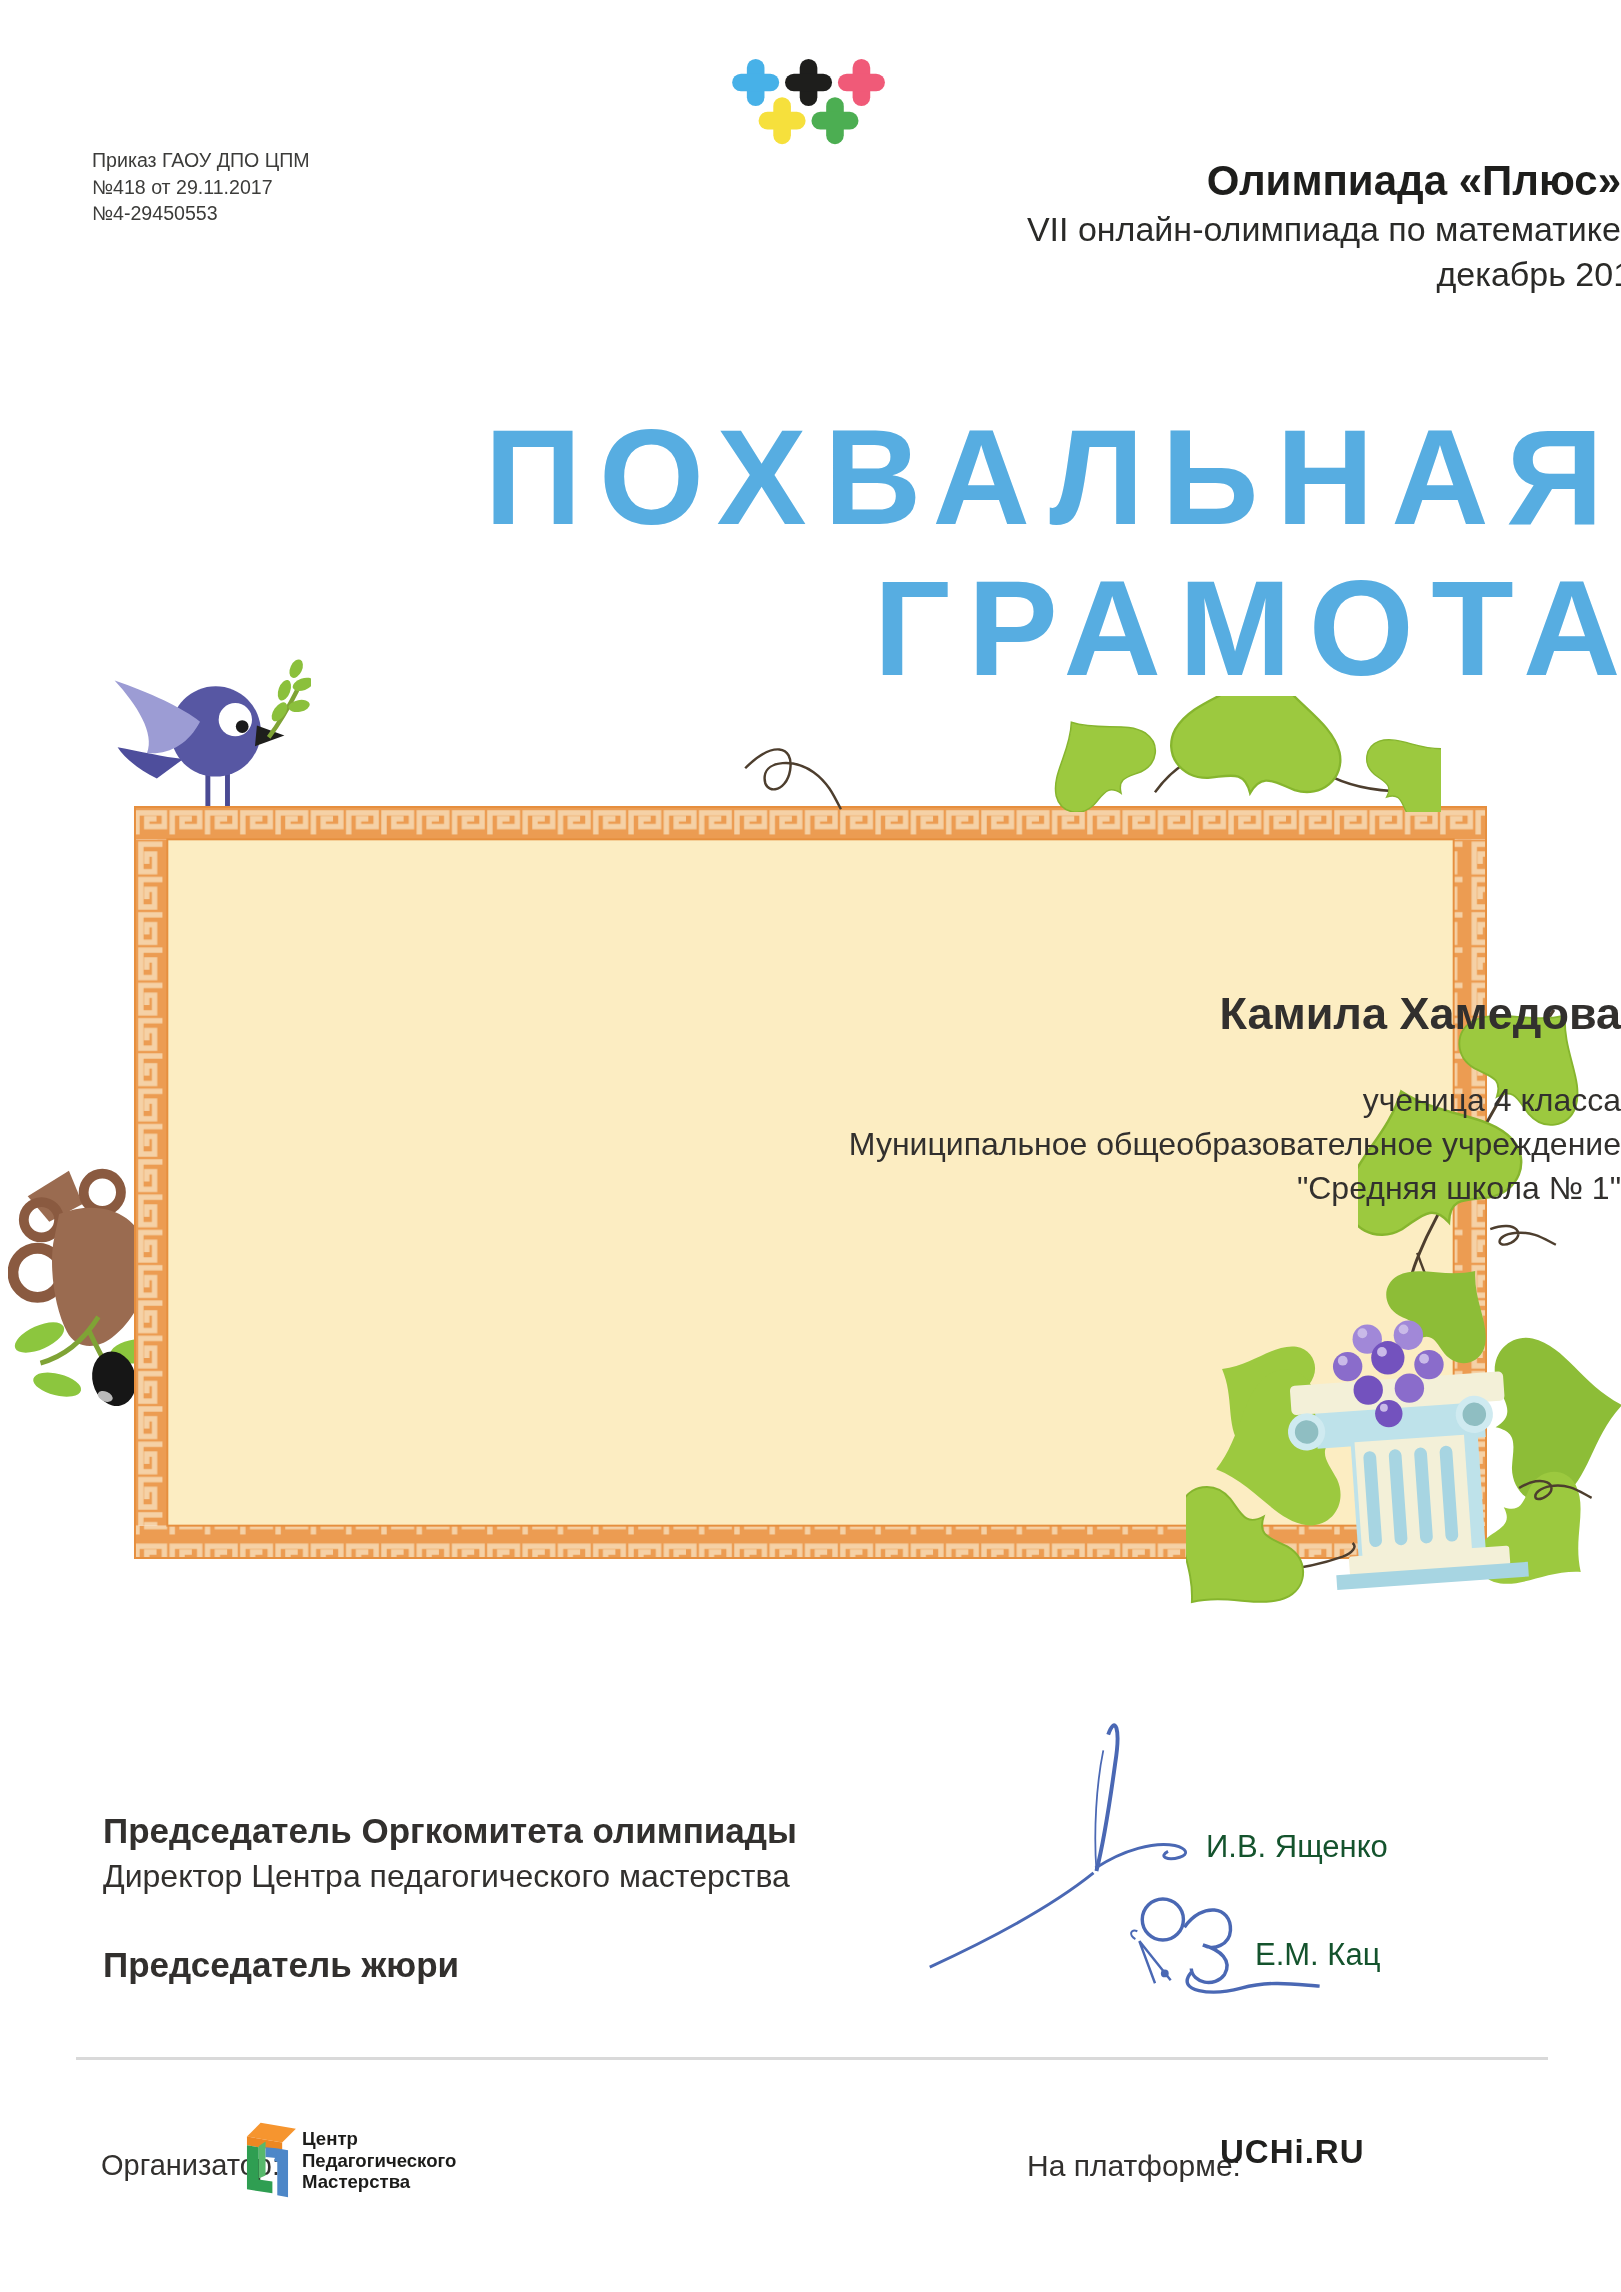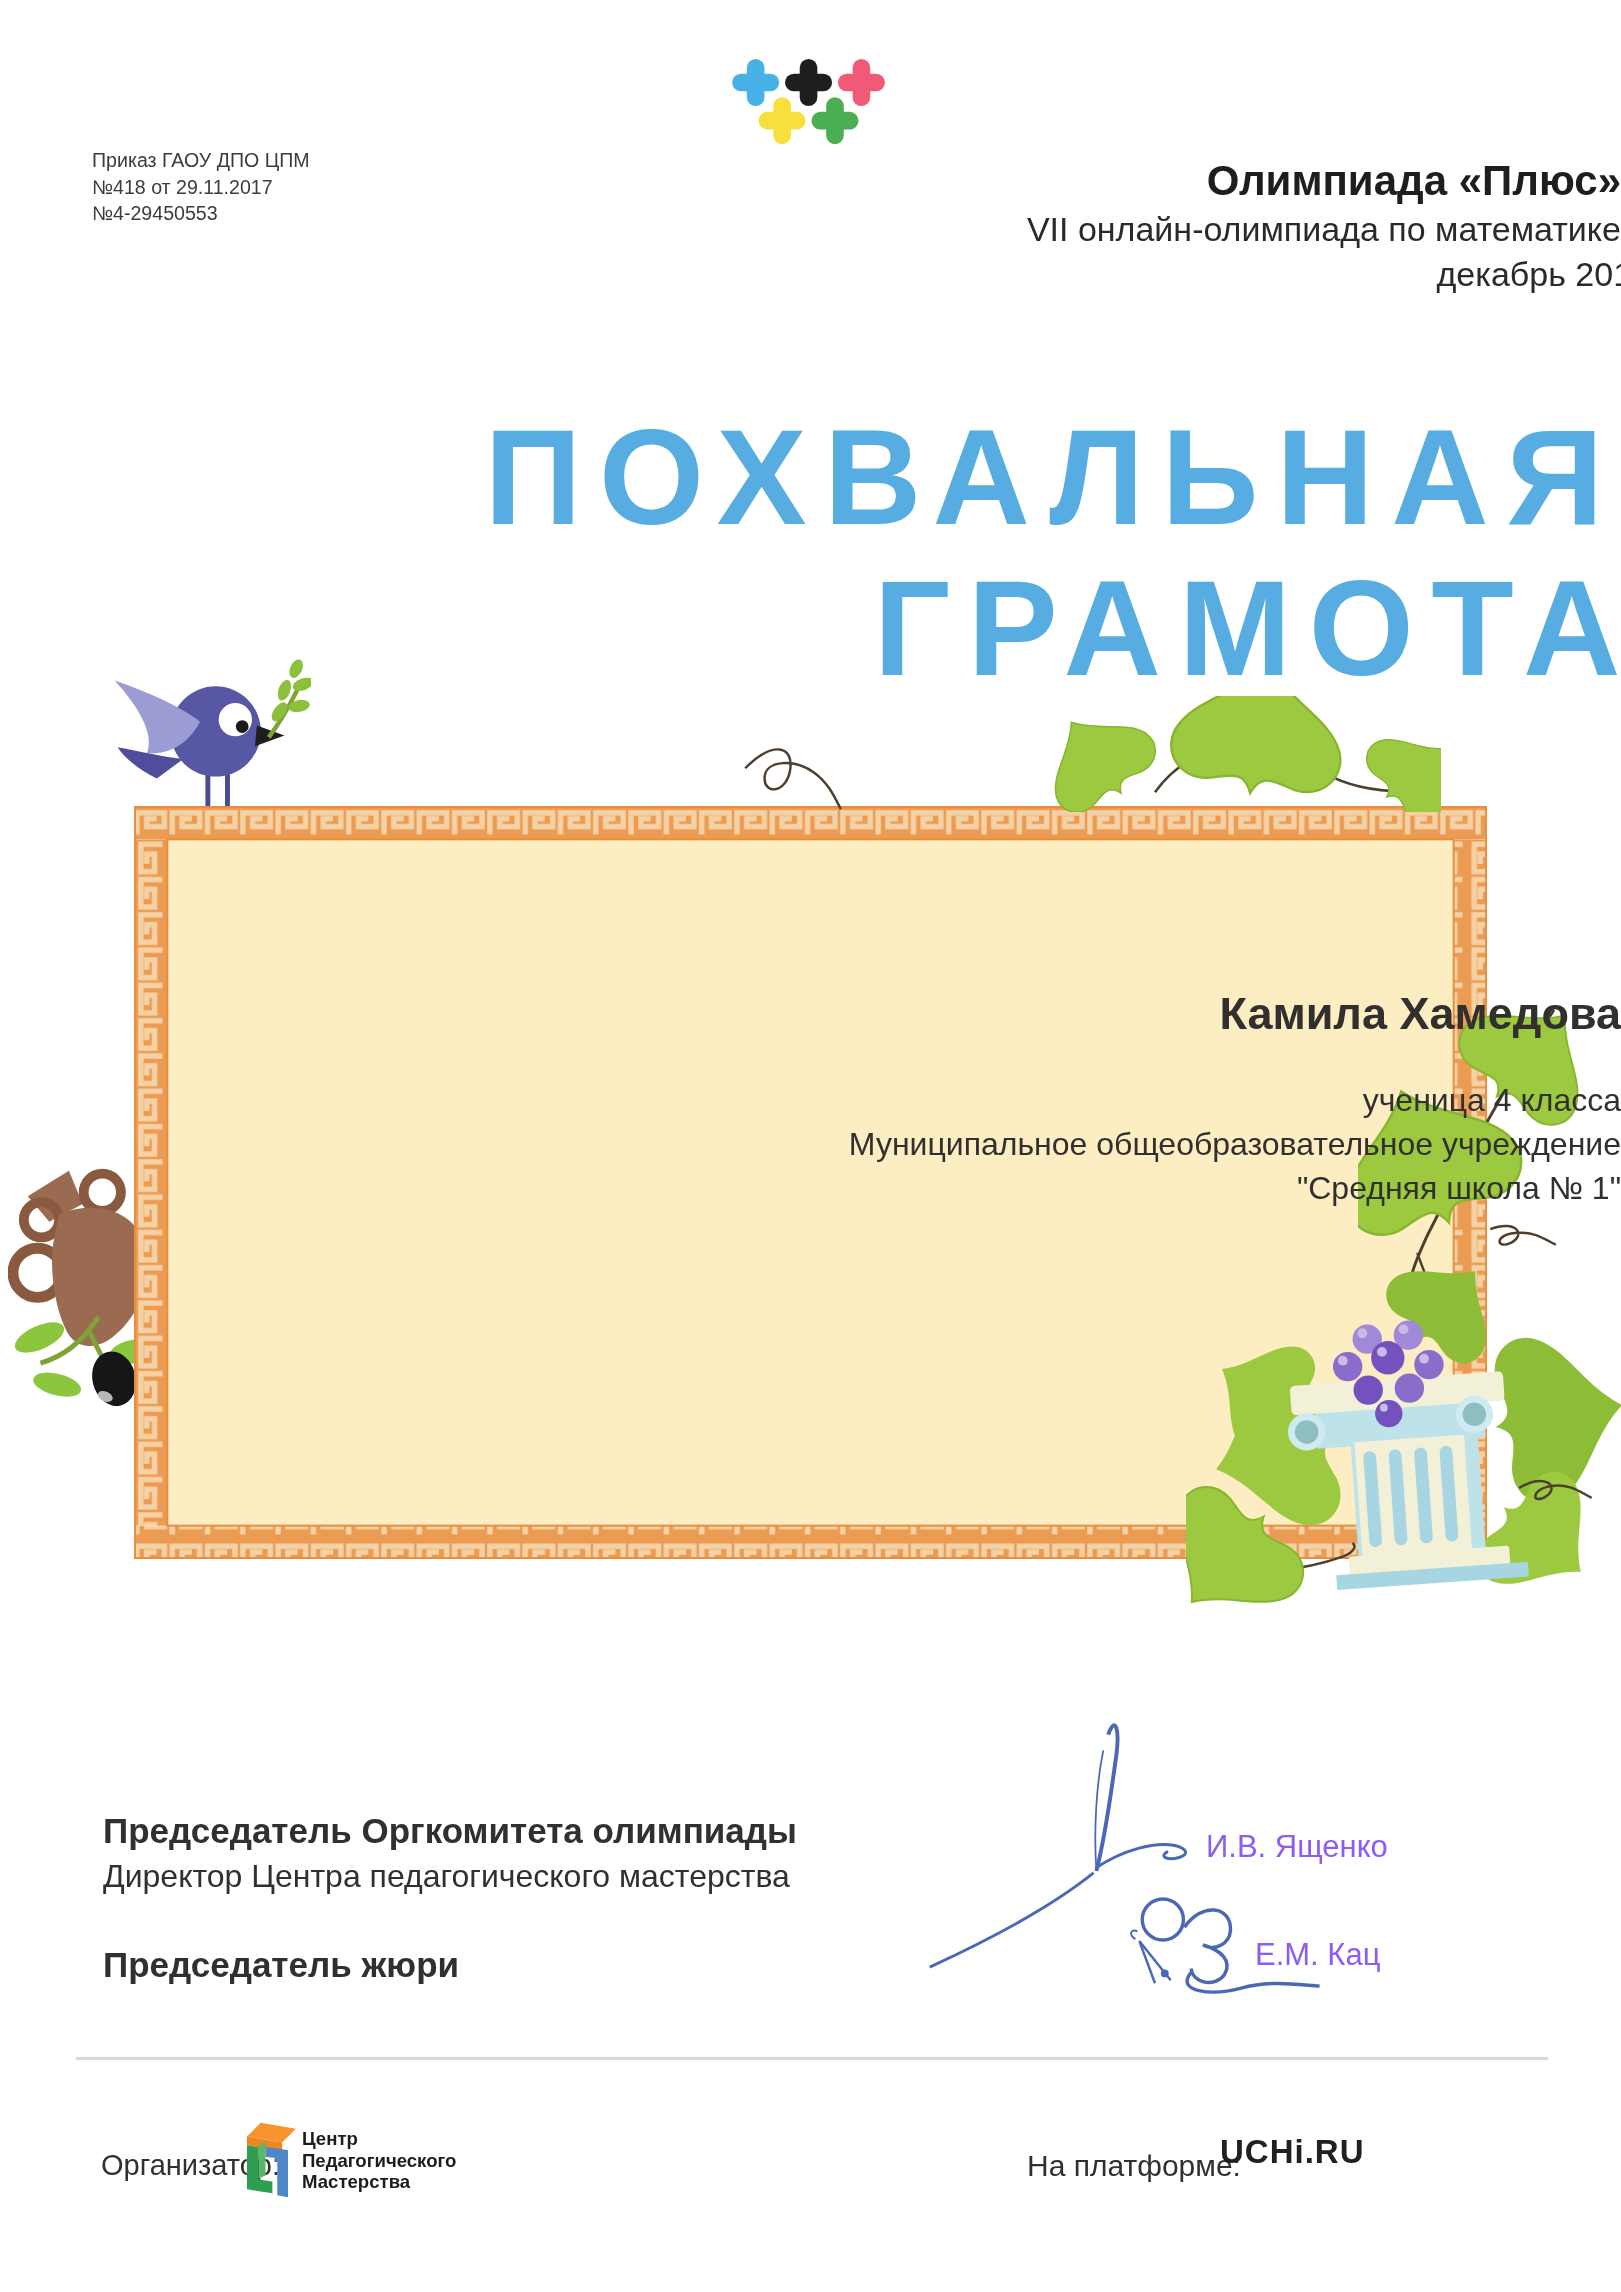--- a/index.html
+++ b/index.html
@@ -40,21 +40,21 @@
   
   .deco-under{z-index:0;}
   .deco-over{z-index:2;}
 
   
   .role1-title{left:103px;top:1811px;font-size:35px;font-weight:bold;}
   .role1-sub{left:103px;top:1858px;font-size:32px;}
   .role2-title{left:103px;top:1945px;font-size:35px;font-weight:bold;}
   .sig1{left:916px;top:1713px;}
   .sig2{left:1106px;top:1890px;}
-  .signer-name{font-size:31px;color:#8b5cf6;white-space:nowrap;text-align:right;}
+  .signer-name{font-size:31px;color:#14532d;white-space:nowrap;text-align:right;}
   .name1{left:1206px;top:1829px;}
   .name2{left:1255px;top:1937px;}
 
   .divider{left:76px;top:2057px;width:1472px;height:2.9px;background:#d9d9d9;}
 
   
   .footer-org-label{left:101px;top:2149px;font-size:29px;}
   .cpm-logo{left:237px;top:2115px;}
   .footer-org-name{left:302px;top:2128px;font-size:18.6px;font-weight:bold;line-height:21.6px;color:#1c1c1a;}
   .footer-platform-label{left:1027px;top:2149px;font-size:30px;}

